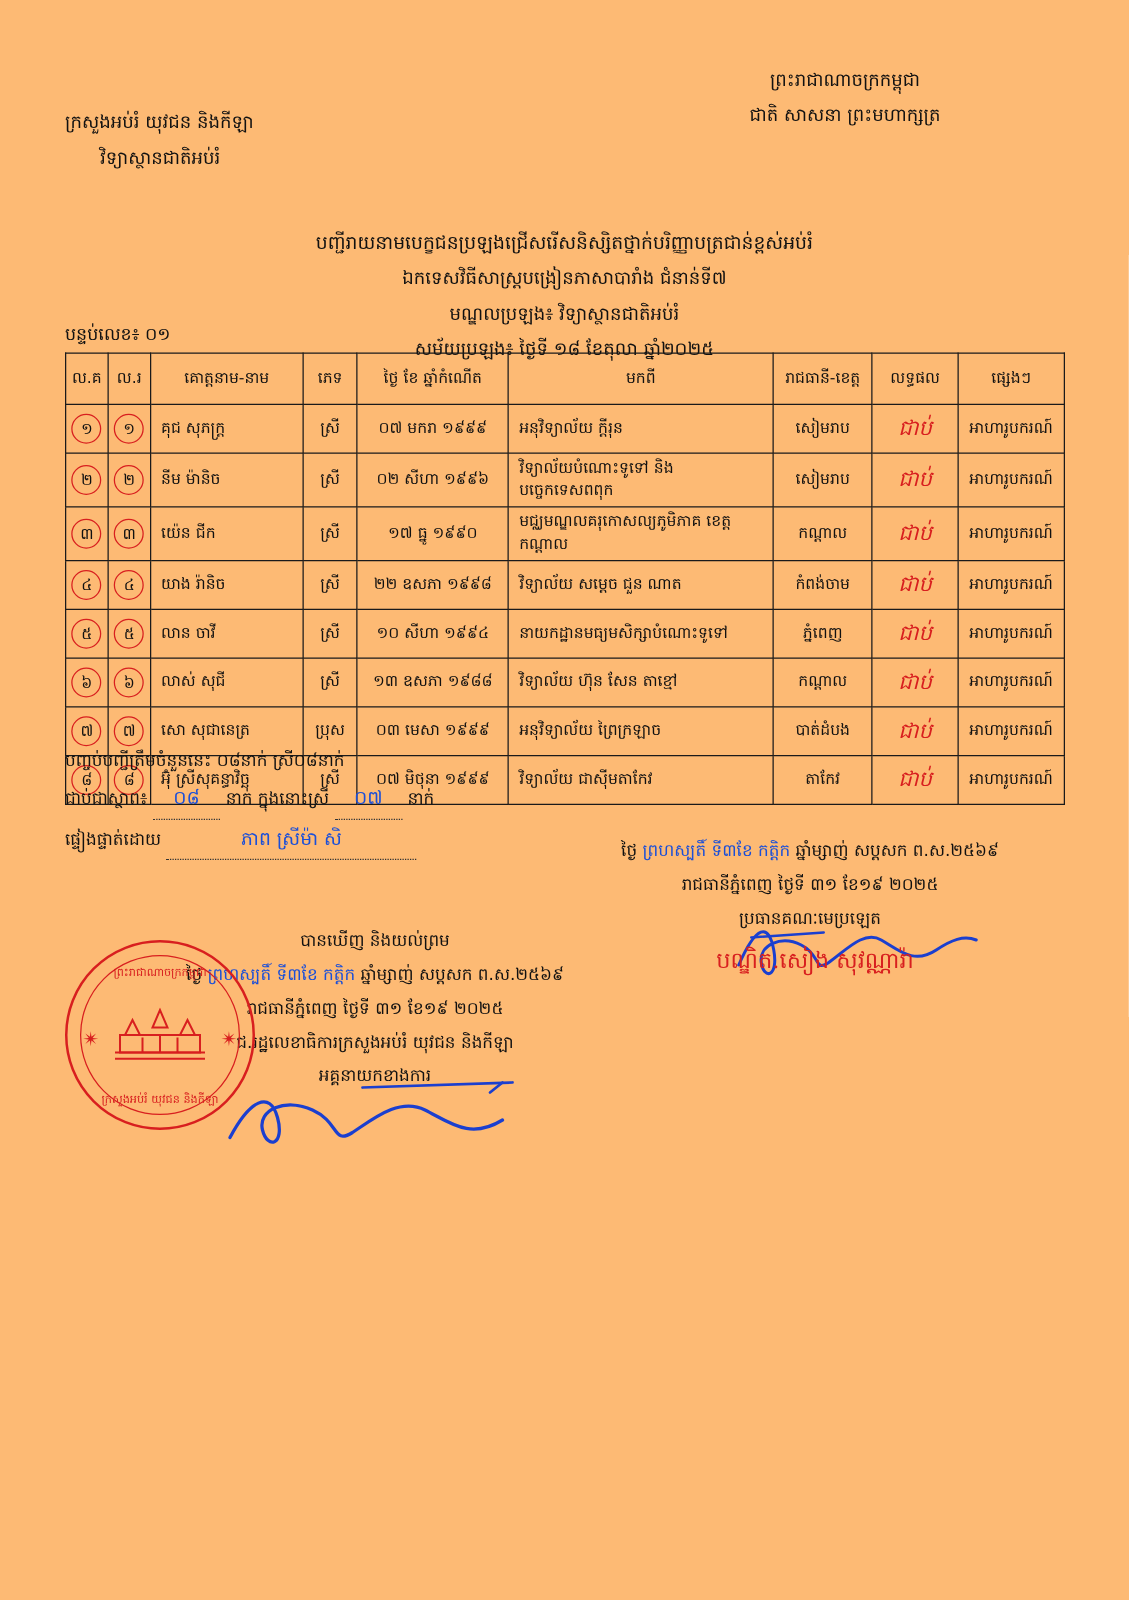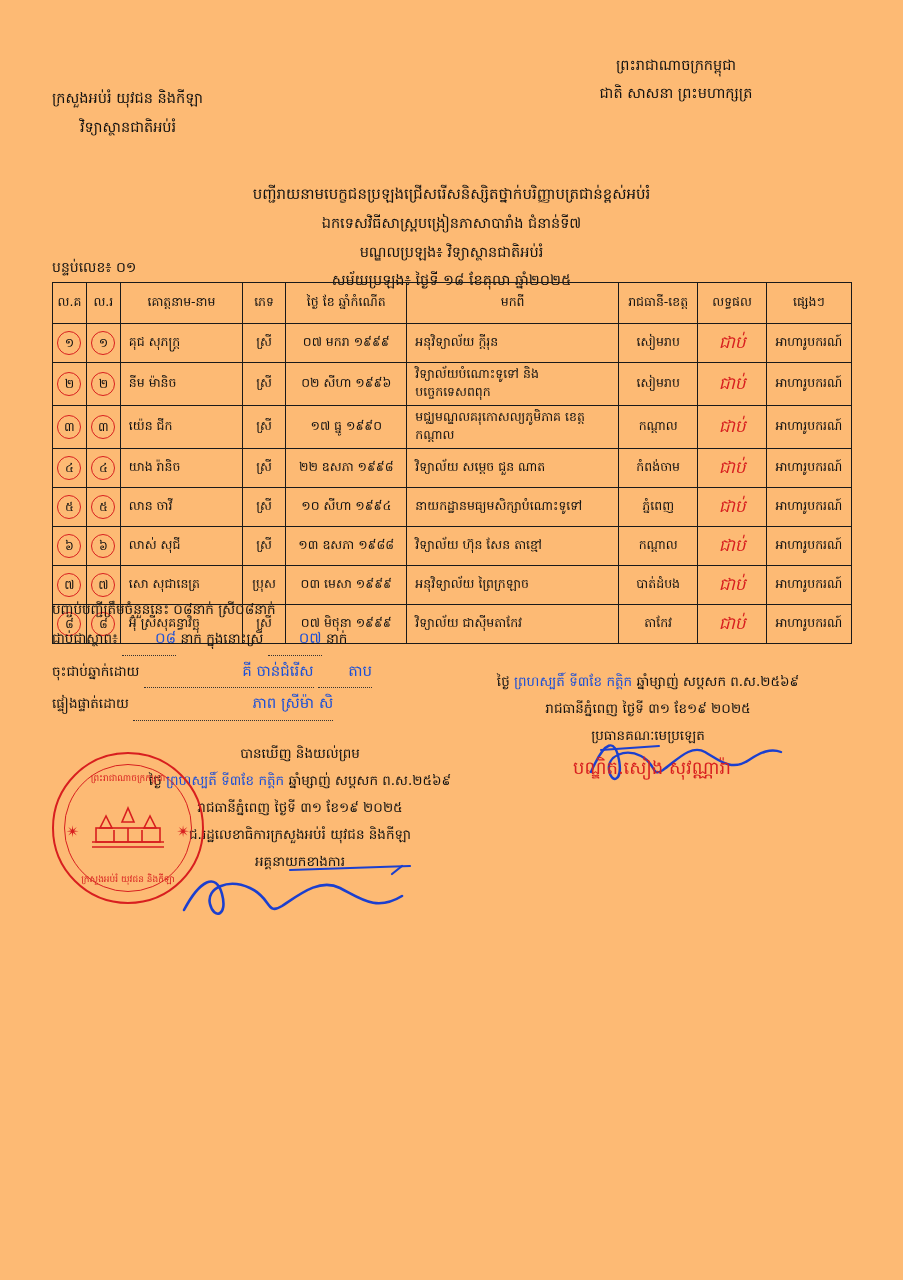--- a/index.html
+++ b/index.html
@@ -132,21 +132,21 @@
     left: 52px;
     top: 595px;
     font-size: 13.5px;
     line-height: 2.1;
     width: 470px;
   }
   .fillline {
     display: inline-block;
     border-bottom: 1px dotted #333;
     min-width: 54px;
-    text-align: right;
+    text-align: center;
     color: #1b4fd8;
     font-family: "DejaVu Serif", serif;
     font-size: 15px;
   }
   .fillline.wide { min-width: 170px; }
   .fillline.widest { min-width: 200px; }
 
   
   .sigright {
     position: absolute;
@@ -399,25 +399,20 @@
   </table>
 
   <div class="below">
     <div>បញ្ចប់បញ្ជីត្រឹមចំនួននេះ ០៨នាក់ ស្រី០៨នាក់</div>
     <div>
       <span>ជាប់ជាស្ថាព៖</span>
       <span class="fillline">០៨</span>
       <span>នាក់ ក្នុងនោះស្រី</span>
       <span class="fillline">០៧</span>
       <span>នាក់</span>
-    </div>
-    <div>
-      <span>ចុះជាប់ឆ្នាក់ដោយ</span>
-      <span class="fillline wide">គី ចាន់ជំរើស</span>
-      <span class="fillline">តាប</span>
     </div>
     <div>
       <span>ផ្ទៀងផ្ទាត់ដោយ</span>
       <span class="fillline widest">ភាព ស្រីម៉ា សិ</span>
     </div>
   </div>
 
   <div class="sigright">
     <div>
       <span>ថ្ងៃ</span>

